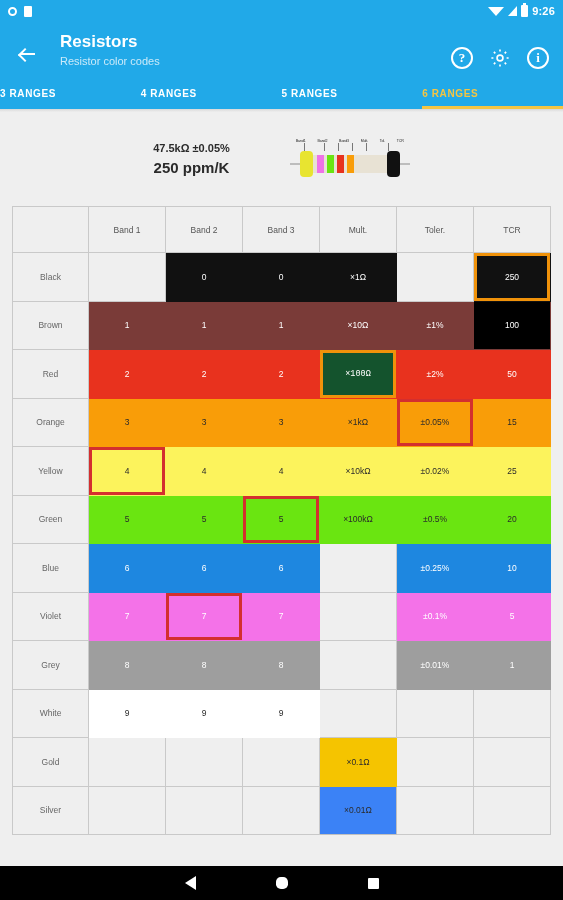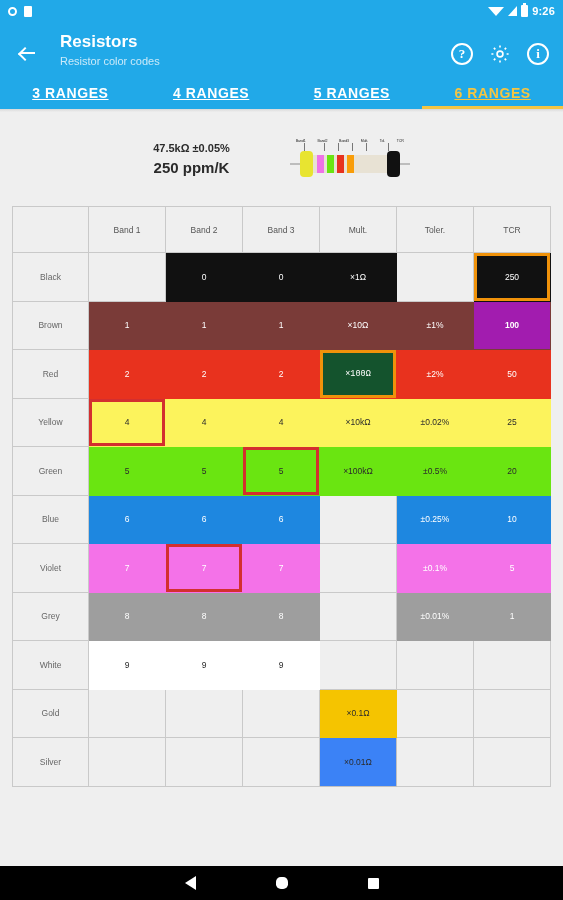--- a/index.html
+++ b/index.html
@@ -21,44 +21,44 @@
   .sb-time { font-size: 11px; font-weight: bold; letter-spacing: .2px; }
   .ic-circle { width: 9px; height: 9px; border: 2px solid #fff; border-radius: 50%; }
   .ic-sim { width: 8px; height: 11px; background: #fff; border-radius: 1px; }
   .ic-wifi { width: 0; height: 0; border-left: 8px solid transparent; border-right: 8px solid transparent; border-top: 9px solid #fff; }
   .ic-signal { width: 0; height: 0; border-left: 9px solid transparent; border-bottom: 10px solid #fff; }
   .ic-batt { width: 7px; height: 12px; background: #fff; border-radius: 1px; position: relative; }
   .ic-batt::before { content: ""; position: absolute; top: -2px; left: 2px; width: 3px; height: 2px; background: #fff; }
 
   
   .appbar { background: #21a9e8; flex: 0 0 auto; padding: 0; }
-  .appbar-main { display: flex; align-items: center; padding: 10px 14px 8px 14px; }
+  .appbar-main { display: flex; align-items: flex-end; padding: 10px 14px 8px 14px; }
   .back-btn { width: 28px; height: 28px; position: relative; cursor: pointer; flex: 0 0 28px; margin-top: 6px; }
   .back-btn::before {
     content: ""; position: absolute; left: 6px; top: 12px; width: 15px; height: 2px; background: #fff;
   }
   .back-btn::after {
     content: ""; position: absolute; left: 6px; top: 9px; width: 8px; height: 8px;
     border-left: 2px solid #fff; border-bottom: 2px solid #fff; transform: rotate(45deg);
   }
   .titles { margin-left: 18px; }
   .title { color: #fff; font-size: 17px; font-weight: bold; line-height: 20px; }
   .subtitle { color: #cbeaf9; font-size: 11px; line-height: 16px; margin-top: 1px; }
   .appbar-actions { margin-left: auto; display: flex; align-items: center; gap: 16px; margin-top: 6px; }
   .act-icon { width: 22px; height: 22px; cursor: pointer; position: relative; }
   .ring { width: 22px; height: 22px; border: 2px solid #fff; border-radius: 50%;
           display: flex; align-items: center; justify-content: center;
           color: #fff; font-size: 13px; font-weight: bold; font-family: "Liberation Serif", serif; }
   .gear-svg { display: block; }
 
   
   .tabs { display: flex; background: #21a9e8; height: 32px; }
-  .tab { flex: 1; display: flex; align-items: center; justify-content: center;
-         color: #fff; font-size: 14px; font-weight: bold; letter-spacing: .6px;
-         cursor: pointer; position: relative; text-decoration: underline; }
+  .tab { flex: 1; display: flex; align-items: center; justify-content: flex-start;
+         color: #fff; font-size: 10px; font-weight: bold; letter-spacing: .6px;
+         cursor: pointer; position: relative; }
   .tab.active { color: #f5c542; }
   .tab.active::after {
     content: ""; position: absolute; bottom: 0; left: 0; right: 0; height: 3px; background: #f5c542;
   }
   .appbar-shadow { height: 3px; background: linear-gradient(#d9d9d9, #eeeeee); }
 
   
   .result-panel {
     flex: 0 0 auto; background: #efefef; display: flex; align-items: center;
     justify-content: center; gap: 60px; padding: 26px 10px 28px 10px;
@@ -262,21 +262,21 @@
             </td>
             <td style="background: rgb(122, 59, 56); color: rgb(255, 255, 255); border-color: rgb(122, 59, 56);">
               <div class="cellbox">1</div>
             </td>
             <td style="background: rgb(122, 59, 56); color: rgb(255, 255, 255); border-color: rgb(122, 59, 56);">
               <div class="cellbox">×10Ω</div>
             </td>
             <td style="background: rgb(122, 59, 56); color: rgb(255, 255, 255); border-color: rgb(122, 59, 56);">
               <div class="cellbox">±1%</div>
             </td>
-            <td style="background: #a21caf; color: rgb(255, 255, 255); border-color: rgb(122, 59, 56); font-weight: bold;">
+            <td style="background: #000000; color: rgb(255, 255, 255); border-color: rgb(122, 59, 56);">
               <div class="cellbox">100</div>
             </td>
           </tr>
           <tr>
             <td class="rowlabel">Red</td>
             <td style="background: rgb(232, 50, 30); color: rgb(255, 255, 255); border-color: rgb(232, 50, 30);">
               <div class="cellbox">2</div>
             </td>
             <td style="background: rgb(232, 50, 30); color: rgb(255, 255, 255); border-color: rgb(232, 50, 30);">
               <div class="cellbox">2</div>
@@ -285,20 +285,41 @@
               <div class="cellbox">2</div>
             </td>
             <td class="sel-amber" style="background: #14532d; color: rgb(255, 255, 255); border-color: rgb(232, 50, 30); font-family: Liberation Mono, monospace;">
               <div class="cellbox">×100Ω</div>
             </td>
             <td style="background: rgb(232, 50, 30); color: rgb(255, 255, 255); border-color: rgb(232, 50, 30);">
               <div class="cellbox">±2%</div>
             </td>
             <td style="background: rgb(232, 50, 30); color: rgb(255, 255, 255); border-color: rgb(232, 50, 30);">
               <div class="cellbox">50</div>
+            </td>
+          </tr>
+          <tr>
+            <td class="rowlabel">Orange</td>
+            <td style="background: rgb(249, 157, 8); color: rgb(43, 43, 43); border-color: rgb(249, 157, 8);">
+              <div class="cellbox">3</div>
+            </td>
+            <td style="background: rgb(249, 157, 8); color: rgb(43, 43, 43); border-color: rgb(249, 157, 8);">
+              <div class="cellbox">3</div>
+            </td>
+            <td style="background: rgb(249, 157, 8); color: rgb(43, 43, 43); border-color: rgb(249, 157, 8);">
+              <div class="cellbox">3</div>
+            </td>
+            <td style="background: rgb(249, 157, 8); color: rgb(43, 43, 43); border-color: rgb(249, 157, 8);">
+              <div class="cellbox">×1kΩ</div>
+            </td>
+            <td class="sel" style="background: rgb(249, 157, 8); color: rgb(43, 43, 43); border-color: rgb(249, 157, 8);">
+              <div class="cellbox">±0.05%</div>
+            </td>
+            <td style="background: rgb(249, 157, 8); color: rgb(43, 43, 43); border-color: rgb(249, 157, 8);">
+              <div class="cellbox">15</div>
             </td>
           </tr>
           <tr>
             <td class="rowlabel">Yellow</td>
             <td class="sel" style="background: rgb(252, 243, 92); color: rgb(43, 43, 43); border-color: rgb(252, 243, 92);">
               <div class="cellbox">4</div>
             </td>
             <td style="background: rgb(252, 243, 92); color: rgb(43, 43, 43); border-color: rgb(252, 243, 92);">
               <div class="cellbox">4</div>
             </td>

